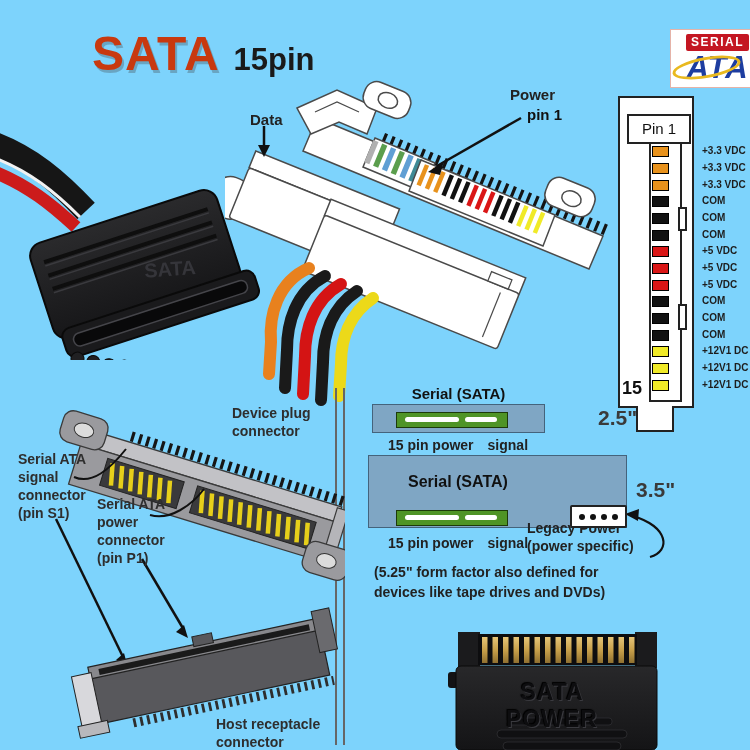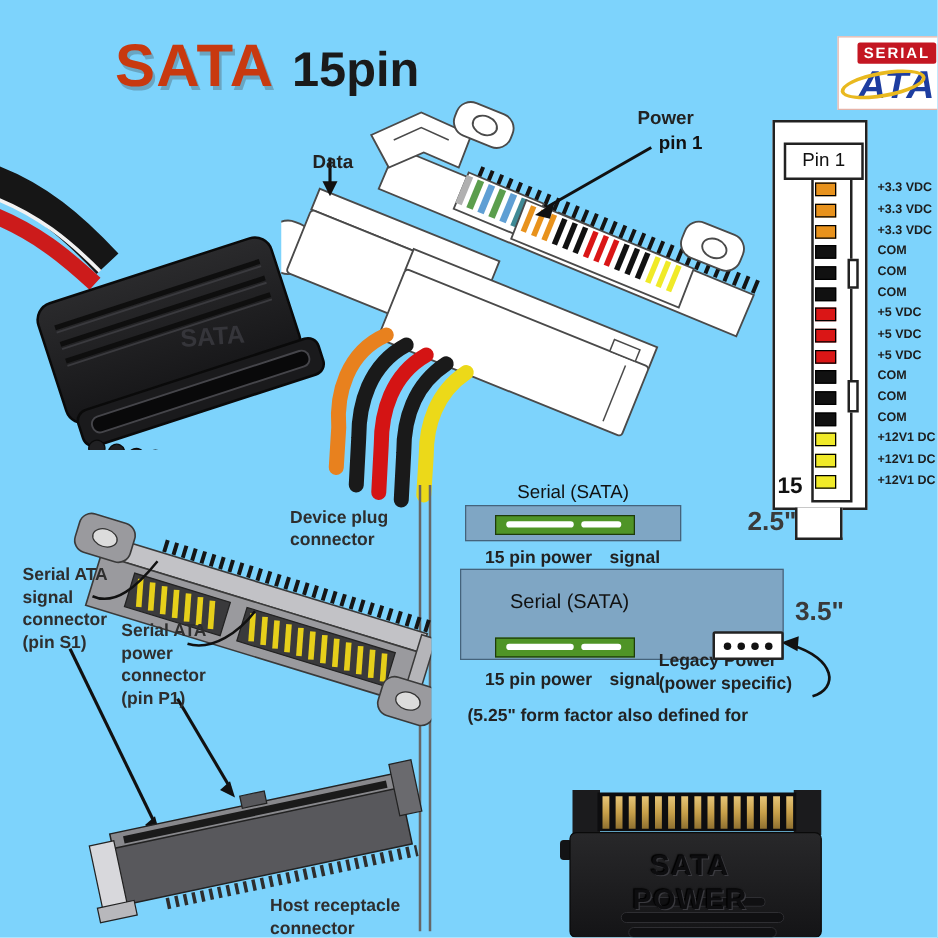--- a/index.html
+++ b/index.html
@@ -3,21 +3,21 @@
 <meta charset="utf-8">
 <style>
   * { margin:0; padding:0; box-sizing:border-box; }
   body { background:#fff; font-family:"Liberation Sans", sans-serif; }
   .page { position:relative; width:750px; height:750px; background:#7dd3fc; overflow:hidden; }
 
   
   .title { position:absolute; left:92px; top:26px; display:flex; align-items:baseline; }
   .title .brand { font-size:48px; font-weight:800; color:#c8390f; letter-spacing:1px;
                   text-shadow:2px 3px 0 rgba(60,60,60,.30); }
-  .title .suffix { font-size:39px; font-weight:700; color:#1a1a1a; margin-left:14px; }
+  .title .suffix { font-size:31px; font-weight:700; color:#1a1a1a; margin-left:14px; }
 
   
   .logo { position:absolute; left:670px; top:29px; width:95px; height:59px; background:#fff;
           border:1px solid #e5b3a8; }
   .logo-serial { margin:4px auto 0; width:63px; height:17px; background:#c41622; color:#fff;
                  font-size:12px; font-weight:800; text-align:center; line-height:17px;
                  letter-spacing:1.5px; border-radius:2px; }
   .logo-ata { color:#1d3da0; font-size:31px; font-weight:800; font-style:italic; text-align:center;
               line-height:31px; margin-top:1px; letter-spacing:1px; }
   .logo-swoosh { position:absolute; left:1px; top:27px; width:69px; height:21px;
@@ -42,21 +42,21 @@
               border:2px solid #222; background:#fff; z-index:3; }
   .po-p1box span { display:block; text-align:center; font-size:15px; color:#111; line-height:26px; }
   .po-key   { position:absolute; width:9px; border:2px solid #222; background:#fff; z-index:4; }
   .po-15    { position:absolute; left:622px; top:378px; font-size:18px; font-weight:700; color:#111; z-index:3; }
   .pr { position:absolute; left:652px; height:12px; z-index:5; }
   .pr .sw { position:absolute; left:0; top:0; width:17px; height:11px; border:1px solid #000; }
   .pr .lb { position:absolute; left:50px; top:-1px; font-size:10px; font-weight:700;
             color:#1d1d1d; white-space:nowrap; }
 
   
-  .ff-title { position:absolute; font-size:15px; font-weight:400; color:#111; }
+  .ff-title { position:absolute; font-size:15px; font-weight:700; color:#111; }
   .drive { position:absolute; border:1.5px solid #44637c; }
   .greencon { position:absolute; border:1.5px solid #1d3a0a; }
   .greencon .slot { position:absolute; top:4px; height:5px; background:#fff; border-radius:3px; }
   .ff-size { position:absolute; font-size:21px; font-weight:600; color:#3a3a3a; }
   .caption { position:absolute; font-size:14px; font-weight:700; color:#222; }
   .caption .gap { display:inline-block; width:14px; }
   .legacy-box { position:absolute; left:570px; top:505px; width:57px; height:23px; background:#fff;
                 border:2px solid #222; border-radius:2px; display:flex; align-items:center;
                 justify-content:center; gap:5px; z-index:2; }
   .legacy-box i { width:6px; height:6px; border-radius:50%; background:#111; }
@@ -190,21 +190,21 @@
       <line x1="39" y1="48" x2="39" y2="68" stroke="#111" stroke-width="2.5"></line>
       <polygon points="33,67 45,67 39,79" fill="#111"></polygon>
     </g>
 
     <g>
       <line x1="296" y1="40" x2="212" y2="88" stroke="#111" stroke-width="2.5"></line>
       <polygon points="203,94 219,83 215,97" fill="#111"></polygon>
     </g>
   </svg>
 
-  <div class="dlabel" style="left:250px;top:121px">Data</div>
+  <div class="dlabel" style="left:250px;top:111px">Data</div>
   <div class="dlabel" style="left:510px;top:86px">Power</div>
   <div class="dlabel b" style="left:527px;top:106px">pin 1</div>
 
   <div class="po-outer"></div>
   <div class="po-tab"></div>
   <div class="po-col"></div>
   <div class="po-p1box">
     <span>Pin 1</span>
   </div>
   <div class="po-key" style="top:207px;height:24px;left:678px"></div>
@@ -396,20 +396,21 @@
     <div>Legacy Power</div>
     <div>(power specific)</div>
   </div>
 
   <svg class="lay" style="left:555px;top:495px" width="130" height="75" viewBox="0 0 130 75">
     <path d="M95,62 C116,56 114,32 78,21" fill="none" stroke="#111" stroke-width="2.2"></path>
     <polygon points="70,19 84,14 83,26" fill="#111"></polygon>
   </svg>
   <div class="note" style="left:374px;top:562px">
     <div>(5.25" form factor also defined for</div>
+    <div>devices like tape drives and DVDs)</div>
   </div>
 
   <svg class="lay" style="left:445px;top:610px" width="215" height="140" viewBox="0 0 215 140">
     <defs>
       <linearGradient id="goldG" x1="0" y1="0" x2="0" y2="1">
         <stop offset="0" stop-color="#e6c578"></stop>
           <stop offset="0.5" stop-color="#c8a04a"></stop>
           <stop offset="1" stop-color="#8f7030"></stop>
       </linearGradient>
       <linearGradient id="bodyG2" x1="0" y1="0" x2="0" y2="1">

